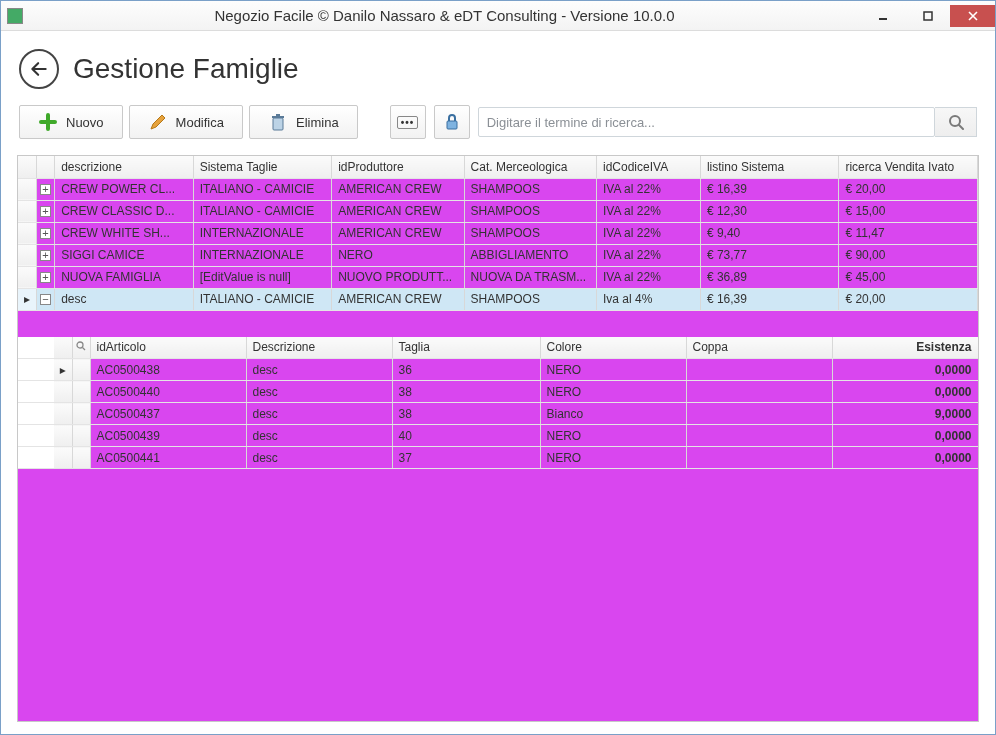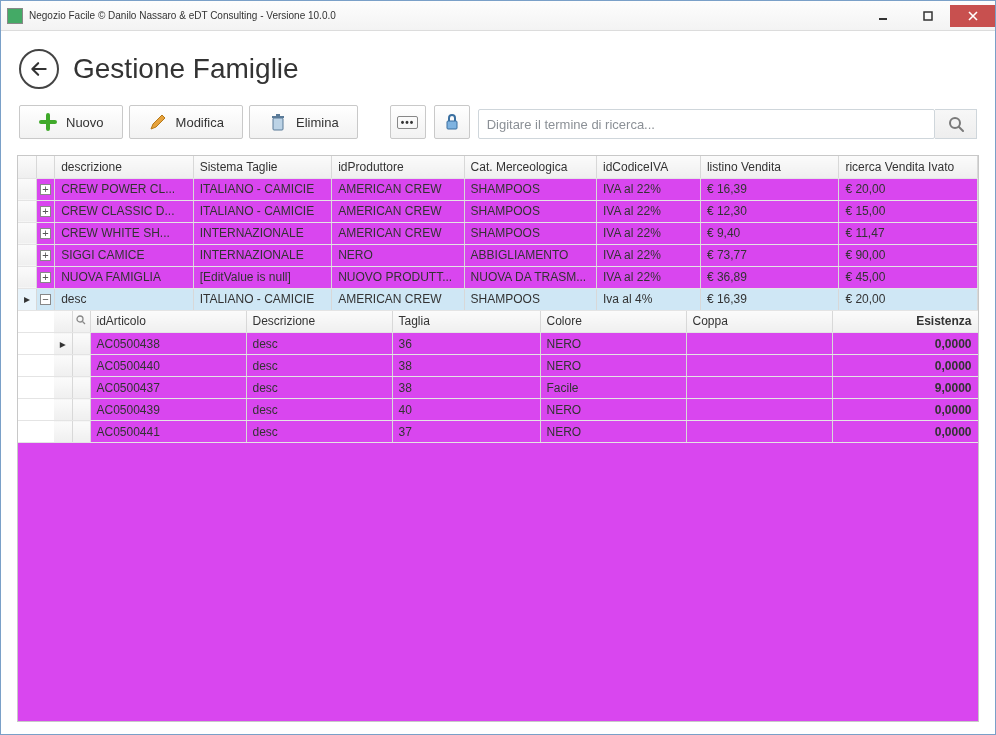--- a/index.html
+++ b/index.html
@@ -2,37 +2,37 @@
 <html><head>
 <meta charset="utf-8">
 <style>
   * { box-sizing: border-box; }
   html, body { margin: 0; padding: 0; font-family: "Segoe UI", Tahoma, sans-serif; font-size: 12px; }
   body { background: #f0f0f0; width: 996px; height: 735px; overflow: hidden; }
 
   
   .window { width: 996px; height: 735px; background: #fff; border: 1px solid #7aa0c8; box-shadow: 0 0 8px rgba(0,0,0,.25); }
   .titlebar { height: 30px; display: flex; align-items: center; padding: 0 0 0 6px; background: linear-gradient(#fdfdfd,#f3f3f3); border-bottom: 1px solid #dcdcdc; }
-  .title-text { flex: 1; font-size: 10px; color: #333; }
+  .title-text { flex: 1; font-size: 15px; color: #333; text-align: center; }
   .title-icon { width: 16px; height: 16px; background: #4a6; margin-right: 6px; border: 1px solid #888; }
   .win-btns { display: flex; }
   .win-btn { width: 45px; height: 22px; display: flex; align-items: center; justify-content: center; font-size: 13px; }
   .win-btn.min, .win-btn.max { color: #555; }
   .win-btn.close { background: #C8504F; color: #fff; width: 45px; }
 
   .client { padding: 12px 12px 4px 12px; height: calc(100% - 30px); display: flex; flex-direction: column; }
 
   
   .page-header { display: flex; align-items: center; gap: 14px; padding: 6px 6px 12px 6px; }
   .back-btn { width: 40px; height: 40px; border: 2.5px solid #444; border-radius: 50%; display: flex; align-items: center; justify-content: center; cursor: pointer; background: #fff; }
   .back-btn svg { display: block; }
   .page-title { font-size: 28px; font-weight: 300; color: #333; }
 
   
-  .toolbar { display: flex; align-items: flex-end; gap: 8px; padding: 4px 6px 16px 6px; }
+  .toolbar { display: flex; align-items: center; gap: 8px; padding: 4px 6px 16px 6px; }
   .tb-group { display: flex; gap: 6px; }
   .tb-spacer { width: 16px; }
   .btn { height: 34px; padding: 0 18px; border: 1px solid #c9c9c9; background: linear-gradient(#fff,#f2f2f2); border-radius: 2px; display: inline-flex; align-items: center; gap: 8px; font-size: 13px; color: #333; cursor: pointer; }
   .btn .icon { width: 20px; height: 20px; display: inline-flex; align-items: center; justify-content: center; }
   .btn-square { width: 36px; padding: 0; justify-content: center; }
   .searchbox-wrap { flex: 1; display: flex; align-items: center; }
   .searchbox { flex: 1; height: 30px; border: 1px solid #cfd6db; border-radius: 2px; padding: 0 8px; font-size: 13px; color: #333; background: #fff; }
   .searchbox::placeholder { color: #8b9096; }
   .search-btn { width: 42px; height: 30px; border: 1px solid #cfd6db; border-left: none; background: linear-gradient(#f7f7f7,#eee); display: inline-flex; align-items: center; justify-content: center; cursor: pointer; }
 
@@ -40,21 +40,21 @@
   .grid-wrap { flex: 1; border: 1px solid #c8c8c8; background: #d946ef; overflow: hidden; display: flex; flex-direction: column; margin: 0 4px 8px 4px; }
   table.grid { border-collapse: collapse; width: 100%; table-layout: fixed; }
   .grid th, .grid td { border-right: 1px solid #d8d8d8; border-bottom: 1px solid #e4e4e4; padding: 3px 6px; font-size: 12px; color: #333; text-align: left; height: 22px; overflow: hidden; white-space: nowrap; text-overflow: ellipsis; }
   .grid th { background: linear-gradient(#fbfbfb,#efefef); font-weight: 400; }
   .grid th.row-indicator, .grid td.row-indicator { width: 18px; background: linear-gradient(#fbfbfb,#efefef); border-right: 1px solid #d8d8d8; padding: 0; text-align: center; }
   .grid .expand-cell { width: 18px; padding: 0; text-align: center; }
   .expander { display: inline-block; width: 11px; height: 11px; border: 1px solid #888; background: #fff; line-height: 9px; font-size: 11px; color: #555; cursor: pointer; user-select: none; }
   .grid tr.selected td { background: #cfe7f5; }
   .grid tr.selected td:first-child { background: #e9f4fb; }
   .num { text-align: right; }
-  .detail-grid { width: 100%; border-collapse: collapse; table-layout: fixed; }
+  .detail-grid { width: 100%; border-collapse: collapse; table-layout: fixed; margin-top: 26px; }
   .detail-grid th, .detail-grid td { border-right: 1px solid #d8d8d8; border-bottom: 1px solid #e4e4e4; padding: 3px 6px; font-size: 12px; color: #333; text-align: left; height: 22px; overflow: hidden; white-space: nowrap; text-overflow: ellipsis; }
   .detail-grid th { background: linear-gradient(#fbfbfb,#efefef); font-weight: 400; }
   .detail-grid td.indicator, .detail-grid th.indicator { width: 18px; background: linear-gradient(#fbfbfb,#efefef); text-align: center; padding: 0; }
   .detail-grid .num { text-align: right; font-weight: bold; }
 </style>
 </head>
 <body>
 
 <div class="window">
 
@@ -162,21 +162,21 @@
         </colgroup>
         <thead>
           <tr>
             <th class="row-indicator"></th>
             <th class="expand-cell"></th>
             <th>descrizione</th>
             <th>Sistema Taglie</th>
             <th>idProduttore</th>
             <th>Cat. Merceologica</th>
             <th>idCodiceIVA</th>
-            <th class="num">listino Vendita</th>
+            <th class="num">listino Sistema</th>
             <th class="num">ricerca Vendita Ivato</th>
           </tr>
         </thead>
         <tbody id="master-body">
             <tr>
     <td class="row-indicator"></td>
     <td class="expand-cell"><span class="expander">+</span></td>
     <td>CREW POWER CL...</td>
     <td>ITALIANO - CAMICIE</td>
     <td>AMERICAN CREW</td>
@@ -301,21 +301,21 @@
     <td class="num">0,0000</td>
             </tr>
             <tr>
     <td class="indicator" style="background:#fff;border-right:none;"></td>
     <td class="indicator" style="background:#fff;border-right:none;"></td>
     <td class="indicator"></td>
     <td class="indicator"></td>
     <td>AC0500437</td>
     <td>desc</td>
     <td>38</td>
-    <td>Facile</td>
+    <td>Bianco</td>
     <td></td>
     <td class="num">9,0000</td>
             </tr>
             <tr>
     <td class="indicator" style="background:#fff;border-right:none;"></td>
     <td class="indicator" style="background:#fff;border-right:none;"></td>
     <td class="indicator"></td>
     <td class="indicator"></td>
     <td>AC0500439</td>
     <td>desc</td>

